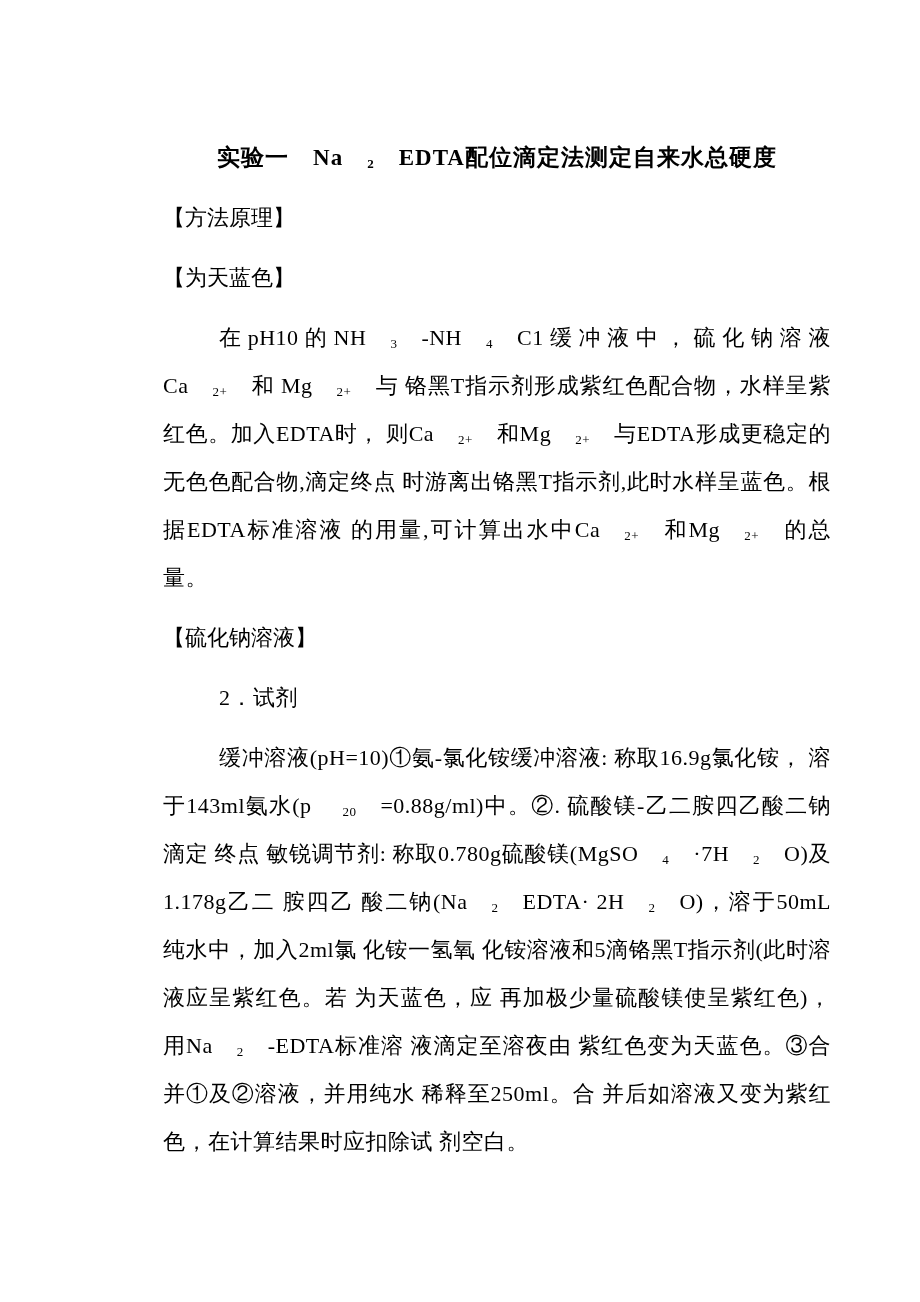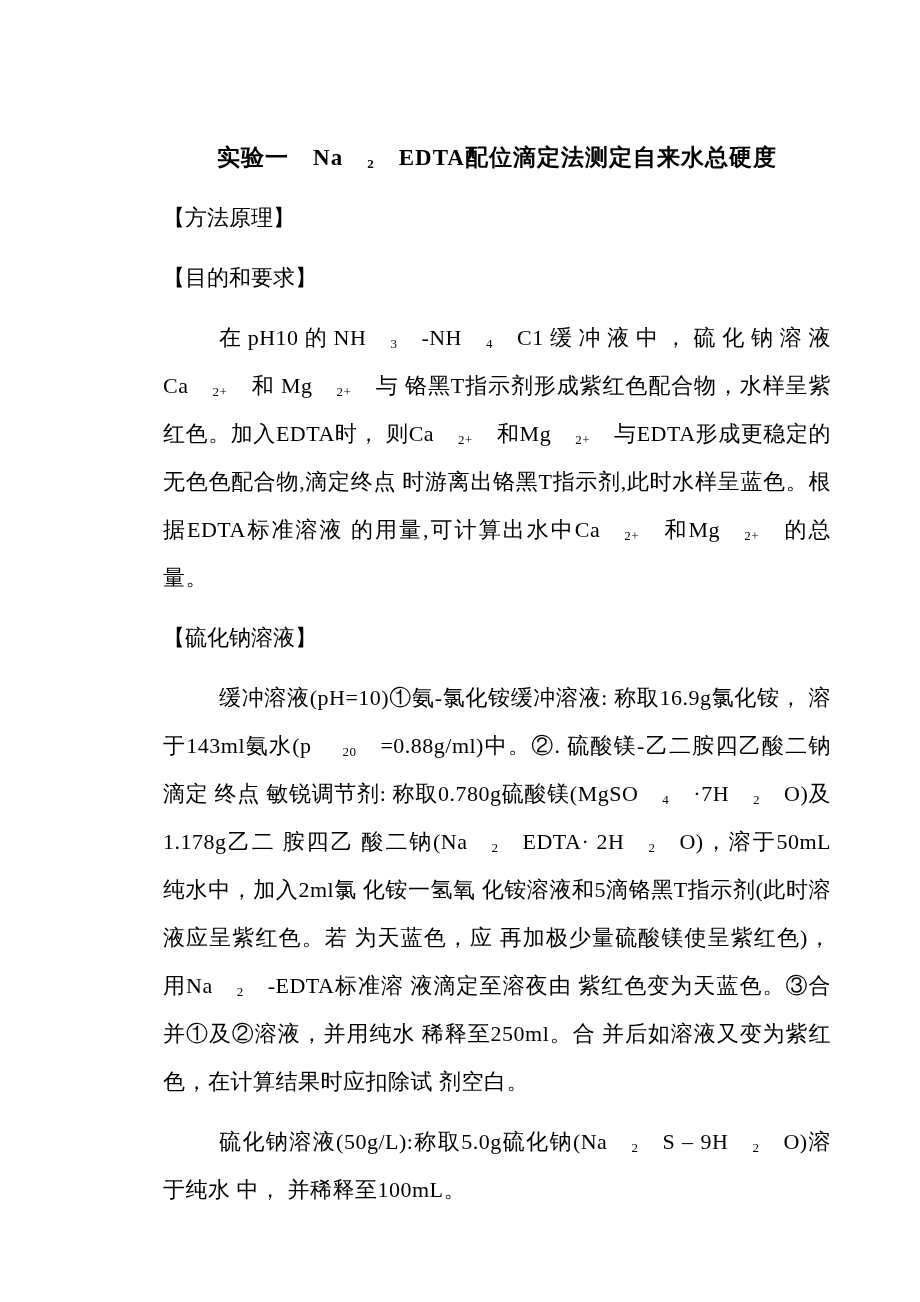--- a/index.html
+++ b/index.html
@@ -48,25 +48,25 @@
 </head>
 <body>
 
 <div class="page">
 
   <h1 class="title"><span>实验一　Na</span><sub>2</sub><span>EDTA配位滴定法测定自来水总硬度</span></h1>
 
   <h2 class="heading">【方法原理】</h2>
 
 
-  <h2 class="heading">【目的和要求】</h2>
+  <h2 class="heading">【为天蓝色】</h2>
 
   <p class="body-para"><span>在pH10的NH</span><sub>3</sub><span>-NH</span><sub>4</sub><span>C1缓冲液中，硫化钠溶液 Ca</span><sub>2+</sub><span>和 Mg</span><sub>2+</sub><span>与 铬黑T指示剂形成紫红色配合物，水样呈紫红色。加入EDTA时， 则Ca</span><sub>2+</sub><span>和Mg</span><sub>2+</sub><span>与EDTA形成更稳定的无色色配合物,滴定终点 时游离出铬黑T指示剂,此时水样呈蓝色。根据EDTA标准溶液 的用量,可计算出水中Ca</span><sub>2+</sub><span>和Mg</span><sub>2+</sub><span>的总量。</span></p>
 
   <h2 class="heading">【硫化钠溶液】</h2>
 
 
+  <p class="body-para"><span>2．试剂</span></p>
 
   <p class="body-para"><span>缓冲溶液(pH=10)①氨-氯化铵缓冲溶液: 称取16.9g氯化铵， 溶 于143ml氨水(p </span><sub>20</sub><span>=0.88g/ml)中。②. 硫酸镁-乙二胺四乙酸二钠滴定 终点 敏锐调节剂: 称取0.780g硫酸镁(MgSO</span><sub>4</sub><span>·7H</span><sub>2</sub><span>O)及1.178g乙二 胺四乙 酸二钠(Na</span><sub>2</sub><span>EDTA· 2H</span><sub>2</sub><span>O)，溶于50mL纯水中，加入2ml氯 化铵一氢氧 化铵溶液和5滴铬黑T指示剂(此时溶液应呈紫红色。若 为天蓝色，应 再加极少量硫酸镁使呈紫红色)，用Na</span><sub>2</sub><span>-EDTA标准溶 液滴定至溶夜由 紫红色变为天蓝色。③合并①及②溶液，并用纯水 稀释至250ml。合 并后如溶液又变为紫红色，在计算结果时应扣除试 剂空白。</span></p>
 
-  <p class="body-para"><span>硫化钠溶液(50g/L):称取5.0g硫化钠(Na</span><sub>2</sub><span>S – 9H</span><sub>2</sub><span>O)溶于纯水 中， 并稀释至100mL。</span></p>
 
 </div>
 
 </body></html>

